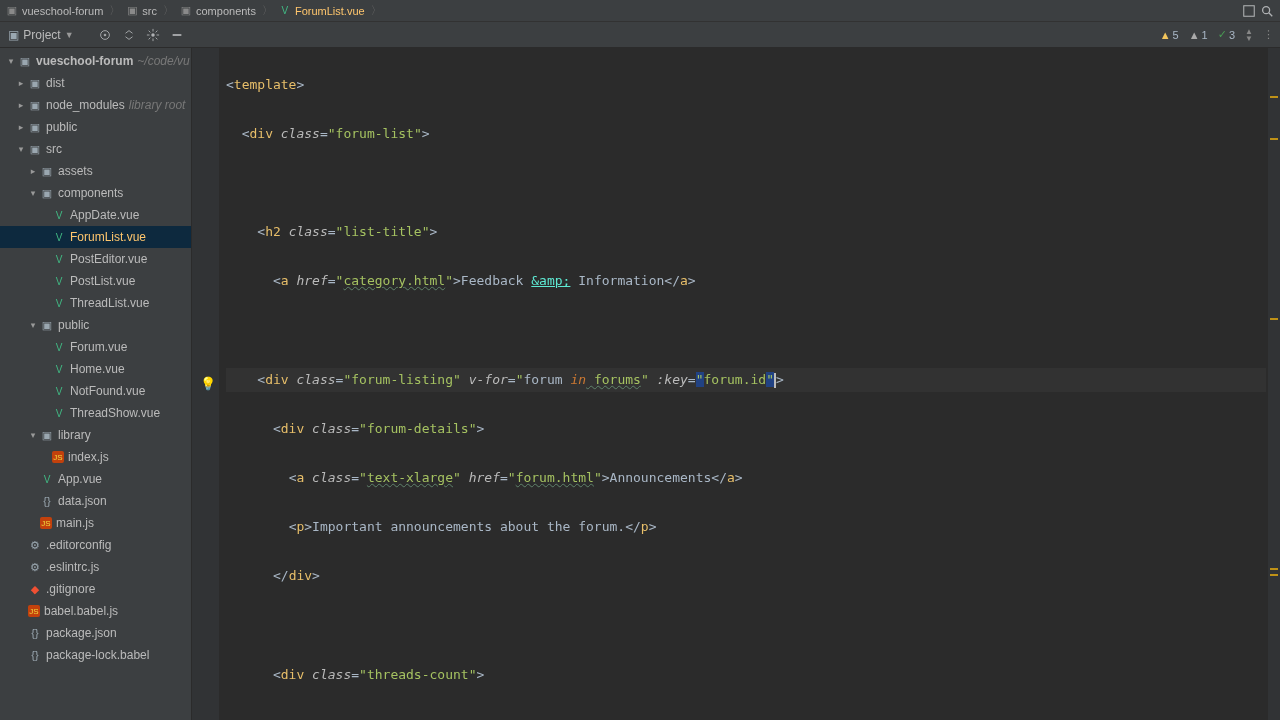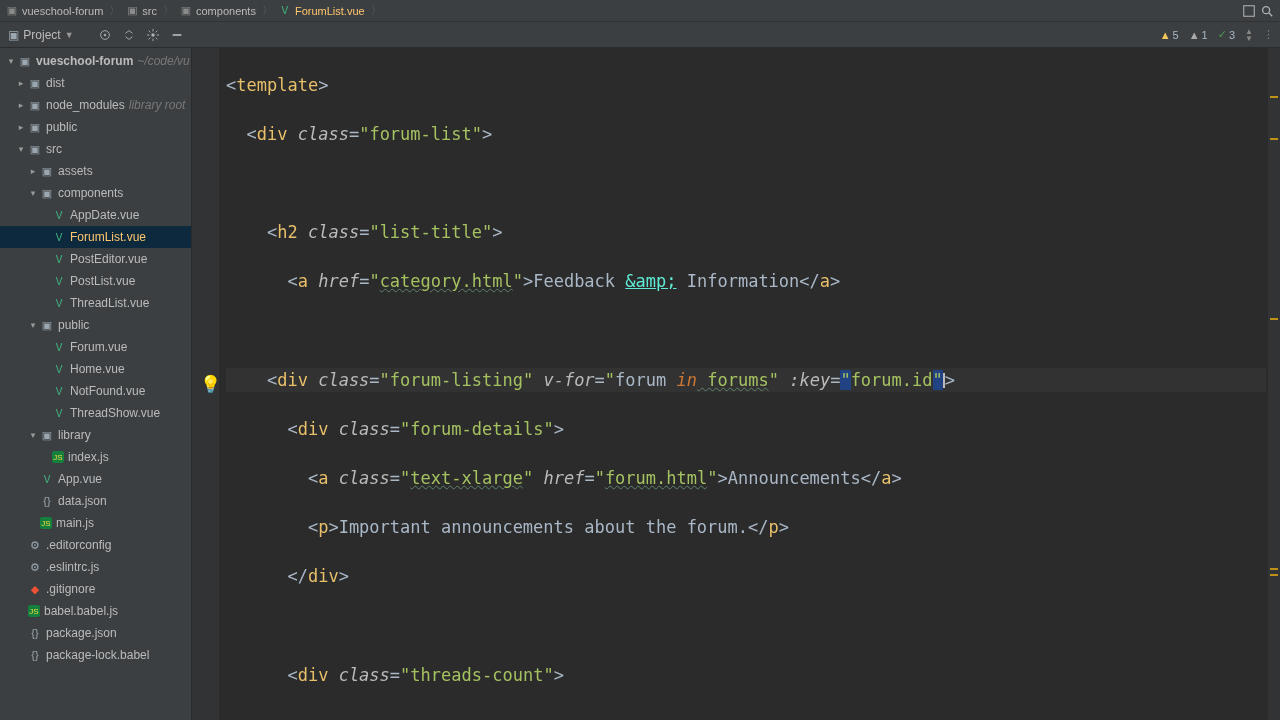--- a/index.html
+++ b/index.html
@@ -76,41 +76,41 @@
 }
 .tree-item.selected { background: #0d293e; }
 .tree-indent { display: inline-block; }
 .tree-arrow {
   width: 10px; display: inline-flex; justify-content: center;
   font-size: 9px; color: #999; margin-right: 2px;
 }
 .tree-icon { width: 14px; display: inline-flex; justify-content: center; margin-right: 4px; font-size: 11px; }
 .fi-folder { color: #9aa7b0; }
 .fi-vue { color: #41b883; font-size: 10px; }
-.fi-js { color: #f1dd3f; background: #15803d; width: 12px; height: 12px; font-size: 8px; display: inline-flex; align-items: center; justify-content: center; border-radius: 2px; }
+.fi-js { color: #f1dd3f; background: #c2410c; width: 12px; height: 12px; font-size: 8px; display: inline-flex; align-items: center; justify-content: center; border-radius: 2px; }
 .fi-json { color: #9aa7b0; }
 .fi-cfg { color: #9aa7b0; }
 .fi-git { color: #f05033; }
 .tree-label { color: #bbbbbb; }
 .tree-hint { color: #787878; margin-left: 4px; font-style: italic; }
 
 .editor {
   flex: 1;
   background: #2b2b2b;
   position: relative;
   overflow: hidden;
 }
 .gutter-col {
   position: absolute; left: 0; top: 0; bottom: 0;
   width: 28px; background: #313335;
   border-right: 1px solid #2b2b2b;
 }
 .code-area {
   position: absolute; left: 28px; right: 14px; top: 0; bottom: 0;
-  font-size: 17px; line-height: 24.6px;
+  font-size: 13px; line-height: 24.6px;
   white-space: pre; padding-left: 6px;
   font-family: 'Menlo', 'Consolas', monospace;
 }
 .line { height: 24.6px; position: relative; }
 .line.highlighted { background: #323232; }
 .bulb {
   position: absolute; left: -26px; top: 4px;
   width: 14px; height: 14px; color: #f2c55c;
 }
 .cursor-bar {

